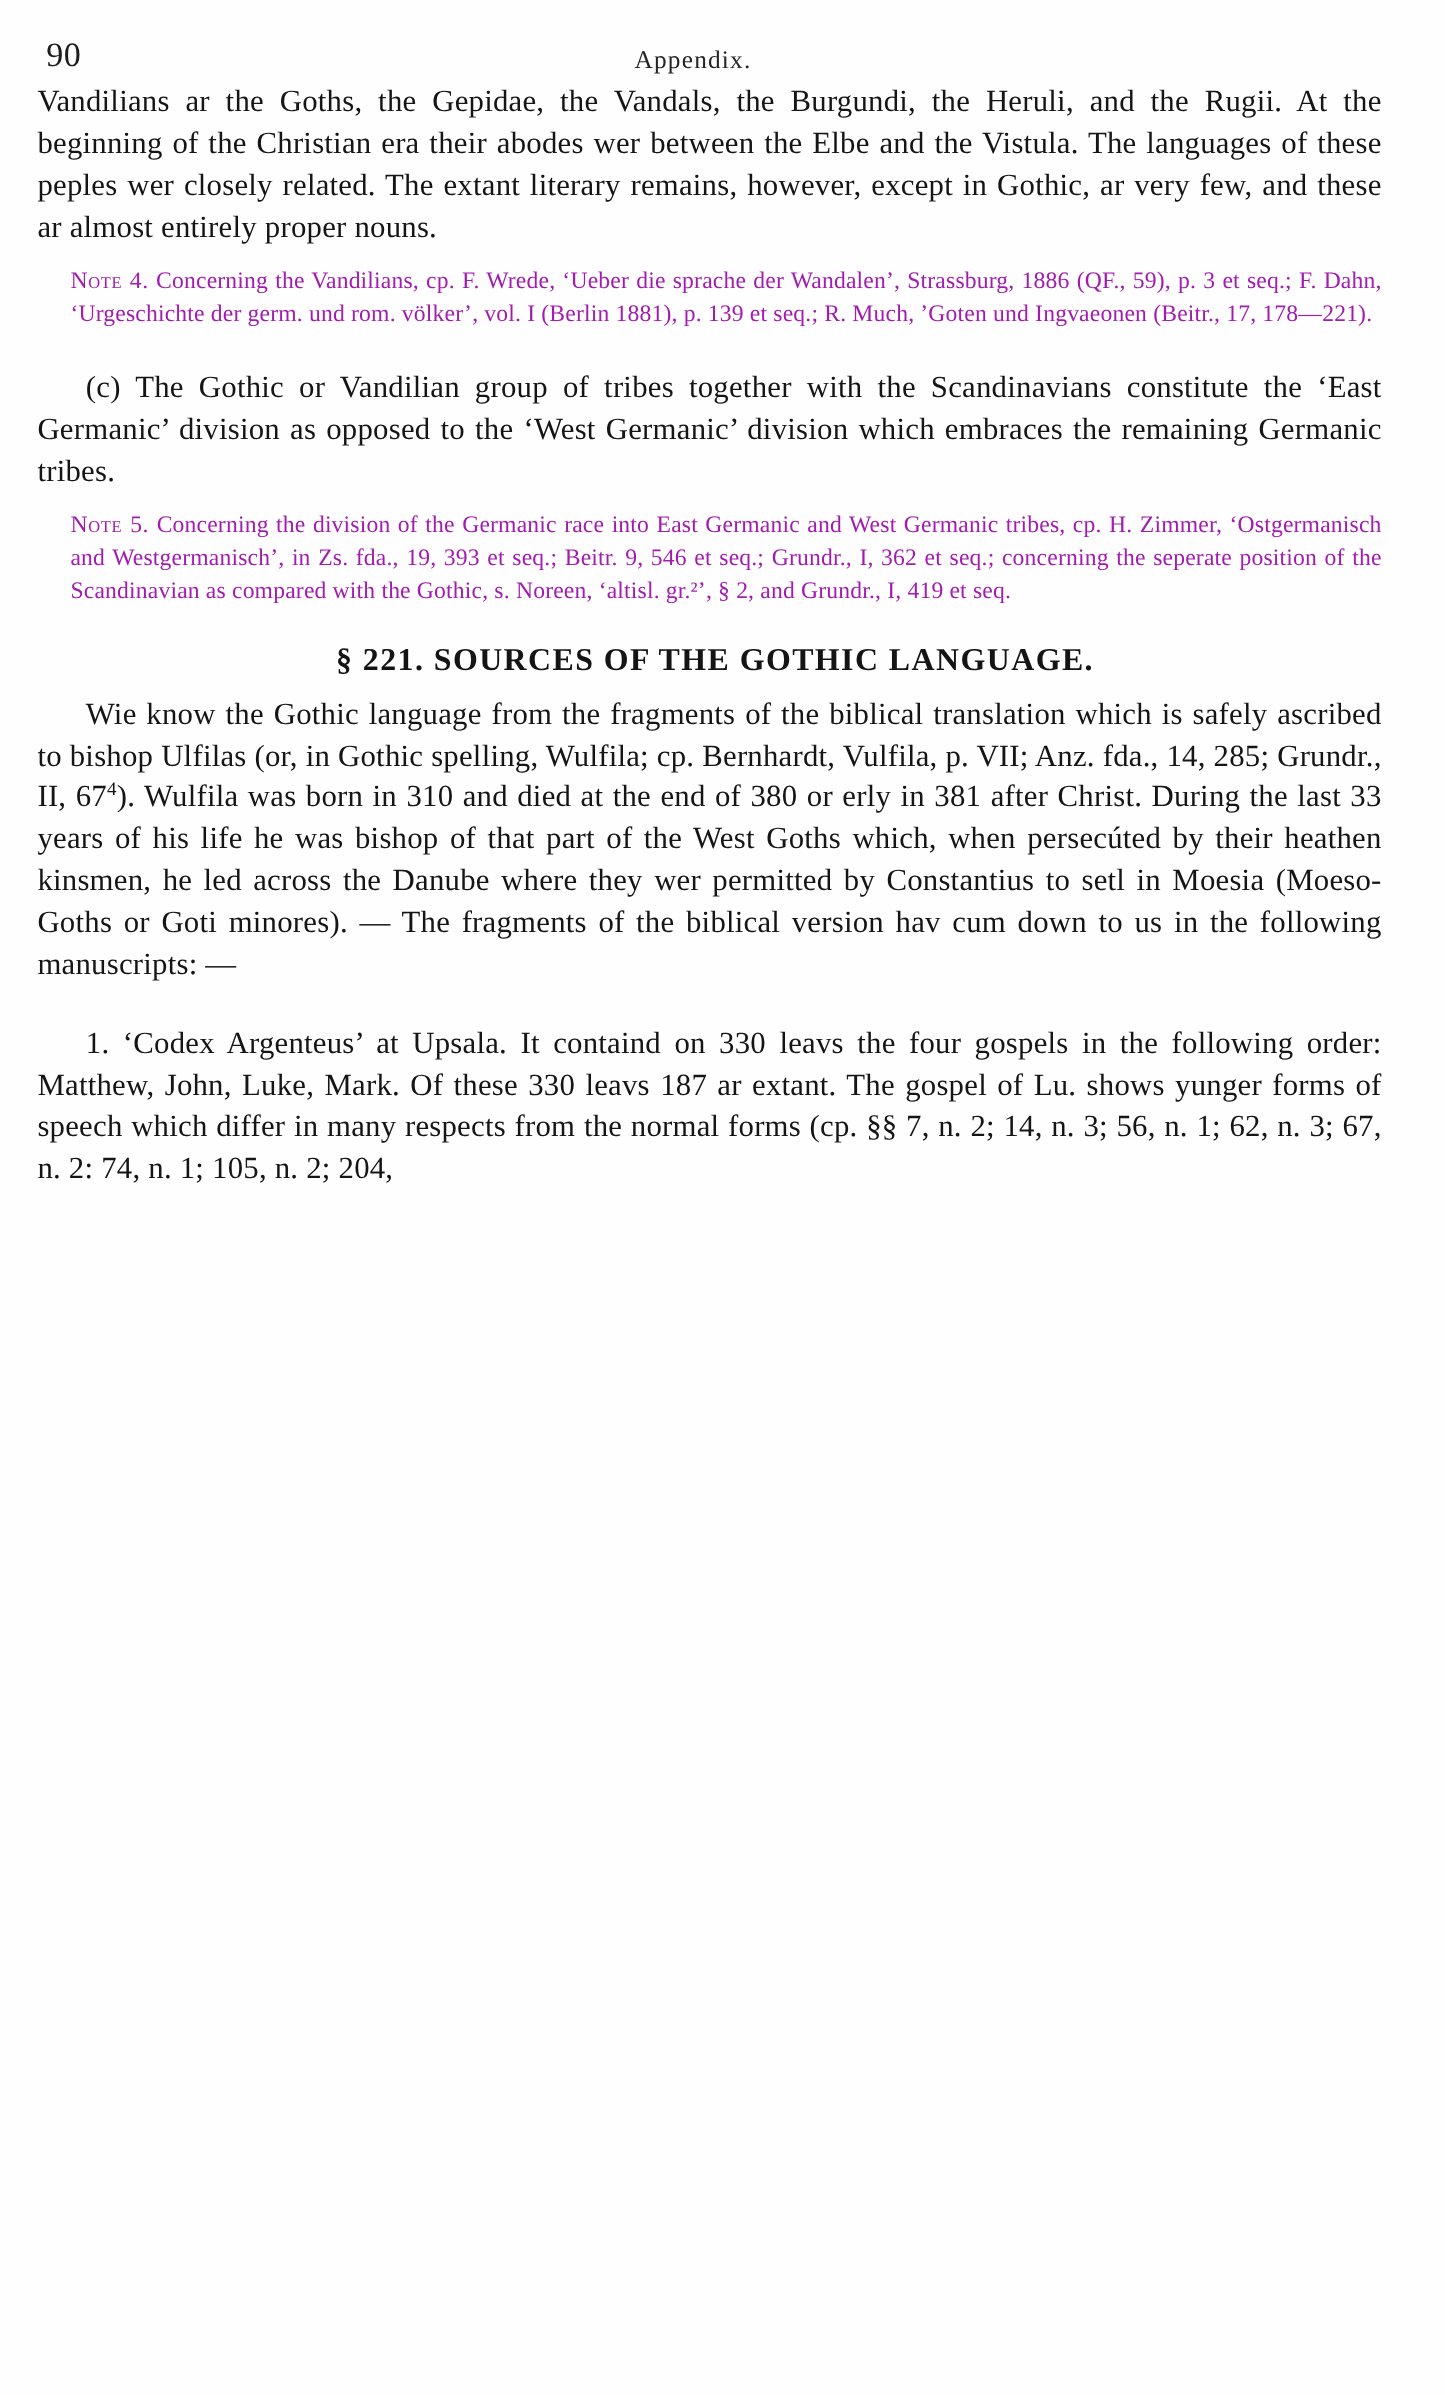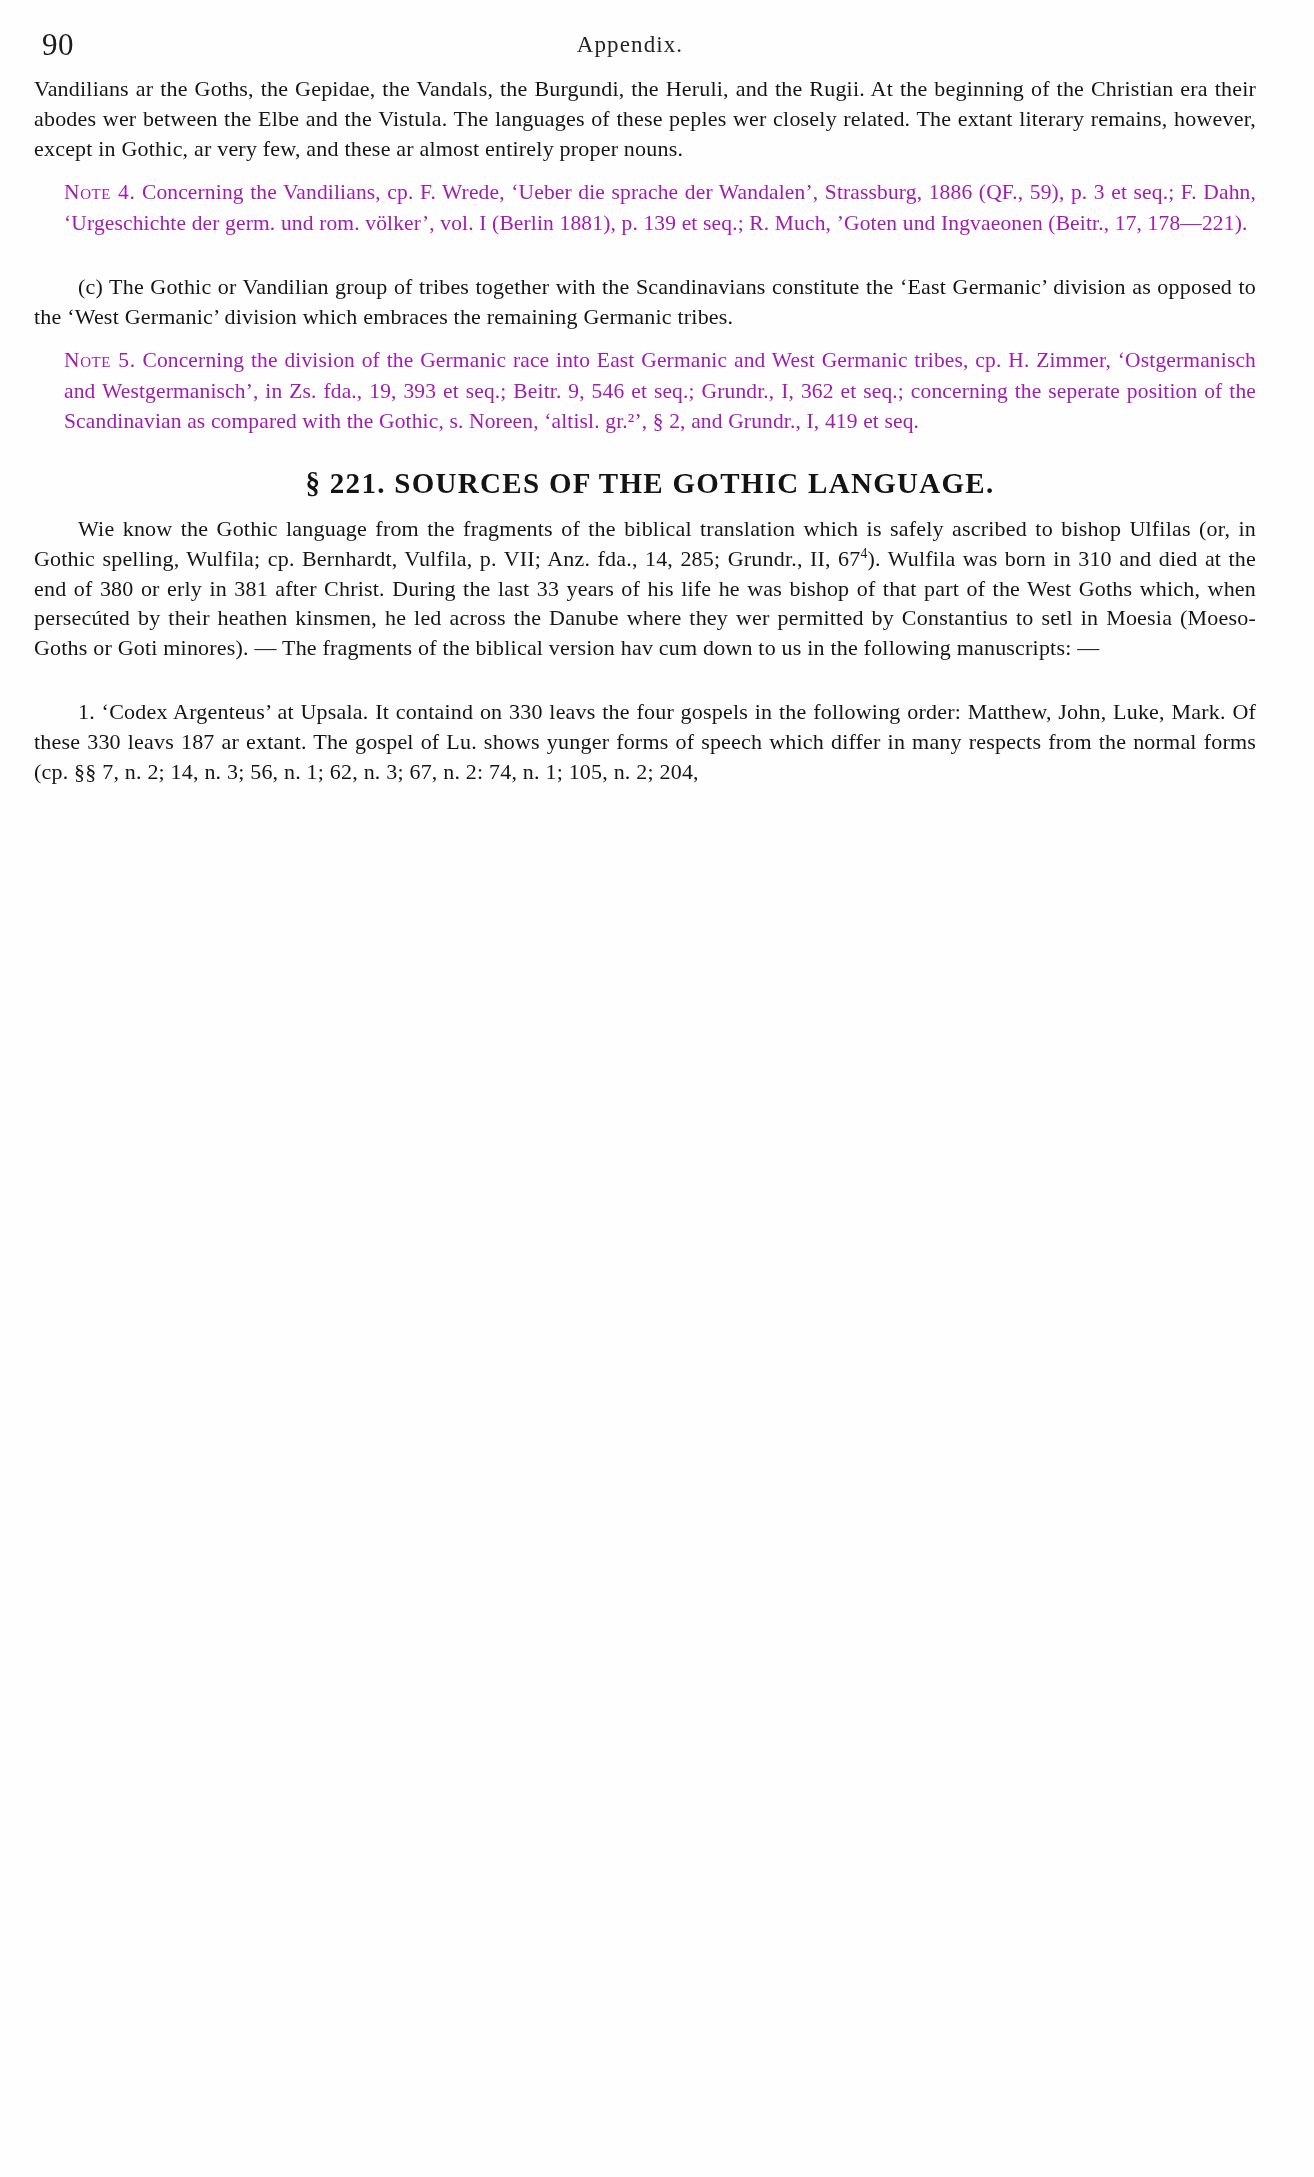--- a/index.html
+++ b/index.html
@@ -18,40 +18,40 @@
     position: relative;
     width: 1314px;
     min-height: 2177px;
     box-sizing: border-box;
     padding: 22px 58px 30px 34px;
     background: #fefefe;
   }
   
   .running-head {
     display: flex;
-    align-items: center;
+    align-items: flex-end;
     height: 46px;
     padding: 0 10px 0 8px;
   }
   .folio {
     font-size: 31px;
     letter-spacing: 0.5px;
     color: #1c1c1c;
   }
   .head-title {
     flex: 1;
     text-align: center;
     font-size: 23px;
     letter-spacing: 1.1px;
     margin-left: -60px;
     color: #242424;
   }
   
   .body-text {
-    font-size: 22px;
+    font-size: 28px;
     line-height: 1.355;
     text-align: justify;
     text-justify: inter-word;
     letter-spacing: 0.2px;
     margin: 4px 0 0 0;
     color: #151515;
   }
   .body-text.first {
     margin-top: 6px;
   }

